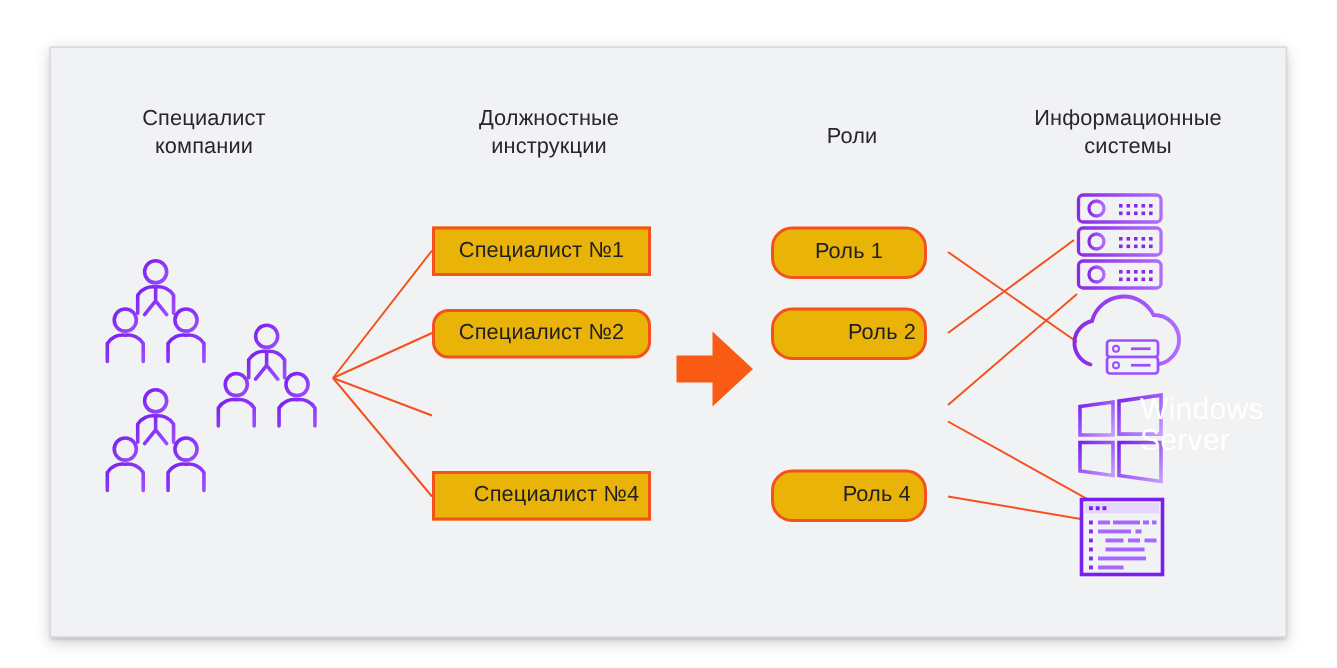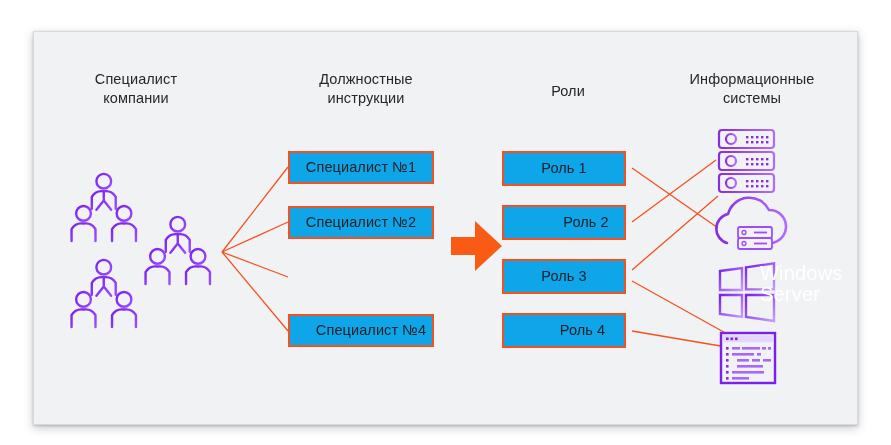--- a/index.html
+++ b/index.html
@@ -29,29 +29,29 @@
     font-size:14.5px;line-height:19px;font-weight:400;letter-spacing:.1px;
   }
   #h-employees{left:66px;top:70px;width:140px;}
   #h-jobs{left:272px;top:70px;width:188px;}
   #h-roles{left:500px;top:82px;width:136px;}
   #h-systems{left:662px;top:70px;width:180px;}
 
   
   .obox{
     position:absolute;box-sizing:border-box;
-    border:2.4px solid #f4511e;background:#0ea5e9;
+    border:2.4px solid #f4511e;background:#eab308;
     color:#1f1f24;font-size:14.5px;line-height:1;
     display:flex;align-items:center;justify-content:center;
     letter-spacing:.1px;
   }
   .spec{left:288px;width:146px;height:33px;}
-  .role{left:502px;width:124px;height:35px;}
-
-  #spec-1{top:151px;} #spec-2{top:206px;} #spec-3{top:260px;} #spec-4{top:314px;padding-left:20px;}
+  .role{left:514px;width:104px;height:35px;border-radius:14px;}
+
+  #spec-1{top:151px;} #spec-2{top:206px;border-radius:11px;} #spec-3{top:260px;} #spec-4{top:314px;padding-left:20px;}
   #role-1{top:151px;} #role-2{top:205px;padding-left:44px;} #role-3{top:259px;} #role-4{top:313px;padding-left:37px;}
 
   
   #win-label{
     position:absolute;left:760px;top:263px;width:90px;
     color:#ffffff;font-size:20px;line-height:21px;font-weight:400;
     letter-spacing:.2px;
   }
 </style>
 </head>
@@ -252,21 +252,20 @@
   <div class="heading" id="h-roles">
     <div>Роли</div>
   </div>
 
   <div class="obox spec" id="spec-1">Специалист №1</div>
   <div class="obox spec" id="spec-2">Специалист №2</div>
   <div class="obox spec" id="spec-4">Специалист №4</div>
 
   <div class="obox role" id="role-1">Роль 1</div>
   <div class="obox role" id="role-2">Роль 2</div>
-  <div class="obox role" id="role-3">Роль 3</div>
   <div class="obox role" id="role-4">Роль 4</div>
 
   <div id="win-label">
     <div>Windows</div>
     <div>Server</div>
   </div>
 
 </div>
 
 </body></html>

